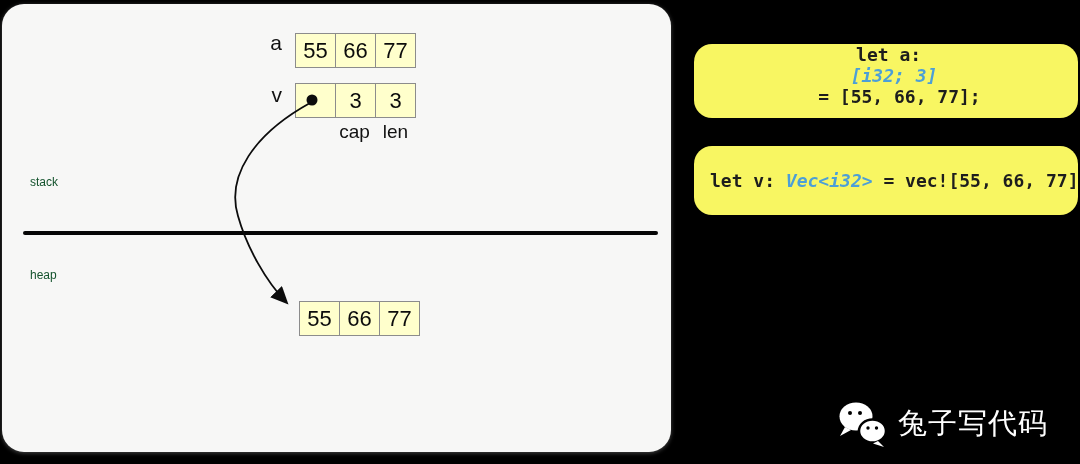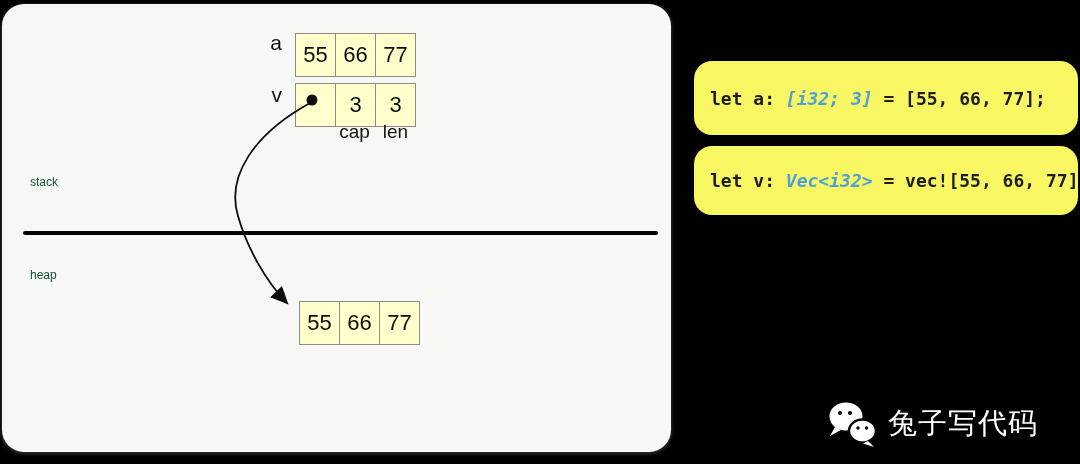--- a/index.html
+++ b/index.html
@@ -34,21 +34,21 @@
 
   .cell-row {
     position: absolute;
     display: flex;
   }
   .row-a   { left: 293px; top: 29px;  }
   .row-v   { left: 293px; top: 79px;  }
   .row-heap{ left: 297px; top: 297px; }
 
   .cell {
-    width: 41px; height: 44px;
+    width: 41px; height: 35px;
     background: #FFFFCC;
     border: 1px solid #8C8C8C;
     margin-left: -1px;
     display: flex; align-items: center; justify-content: center;
     font-size: 22px;
     color: #0c0c0c;
   }
   .cell:first-child { margin-left: 0; }
 
   .caplen-row {
@@ -95,29 +95,29 @@
     background: #F8F662;
     border-radius: 18px;
     display: flex;
     align-items: center;
     padding-left: 16px;
     font-family: "DejaVu Sans Mono", "Liberation Mono", monospace;
     font-size: 18px;
     font-weight: bold;
     white-space: pre;
   }
-  .code-box-1 { top: 61px;  height: 74px; }
+  .code-box-1 { top: 44px;  height: 74px; flex-direction: column; }
   .code-box-2 { top: 146px; height: 69px; border-radius: 18px; }
   .code-box span[data-tok="plain"] { color: #1d1d1d; }
   .code-box span[data-tok="blue"]  { color: #4C9FD7; font-style: italic; }
 
   
   .brand {
     position: absolute;
-    right: 42px; bottom: 16px;
+    right: 32px; bottom: 16px;
     display: flex;
     align-items: center;
     gap: 9px;
   }
   .brand-name {
     color: #ffffff;
     font-size: 29px;
     letter-spacing: 1px;
     font-family: "Liberation Sans", sans-serif;
   }

